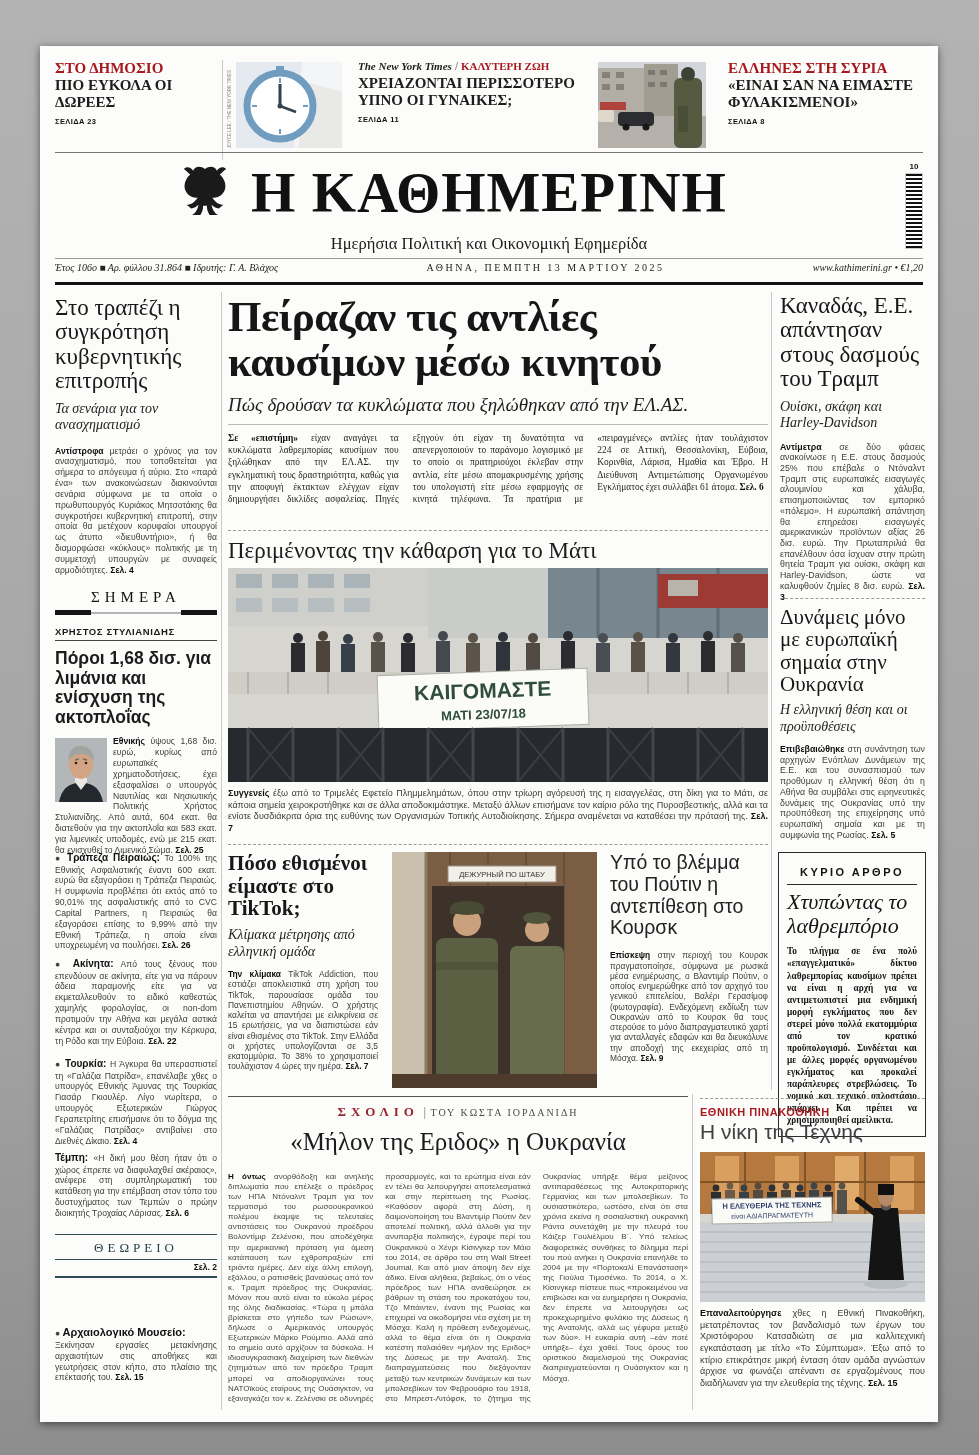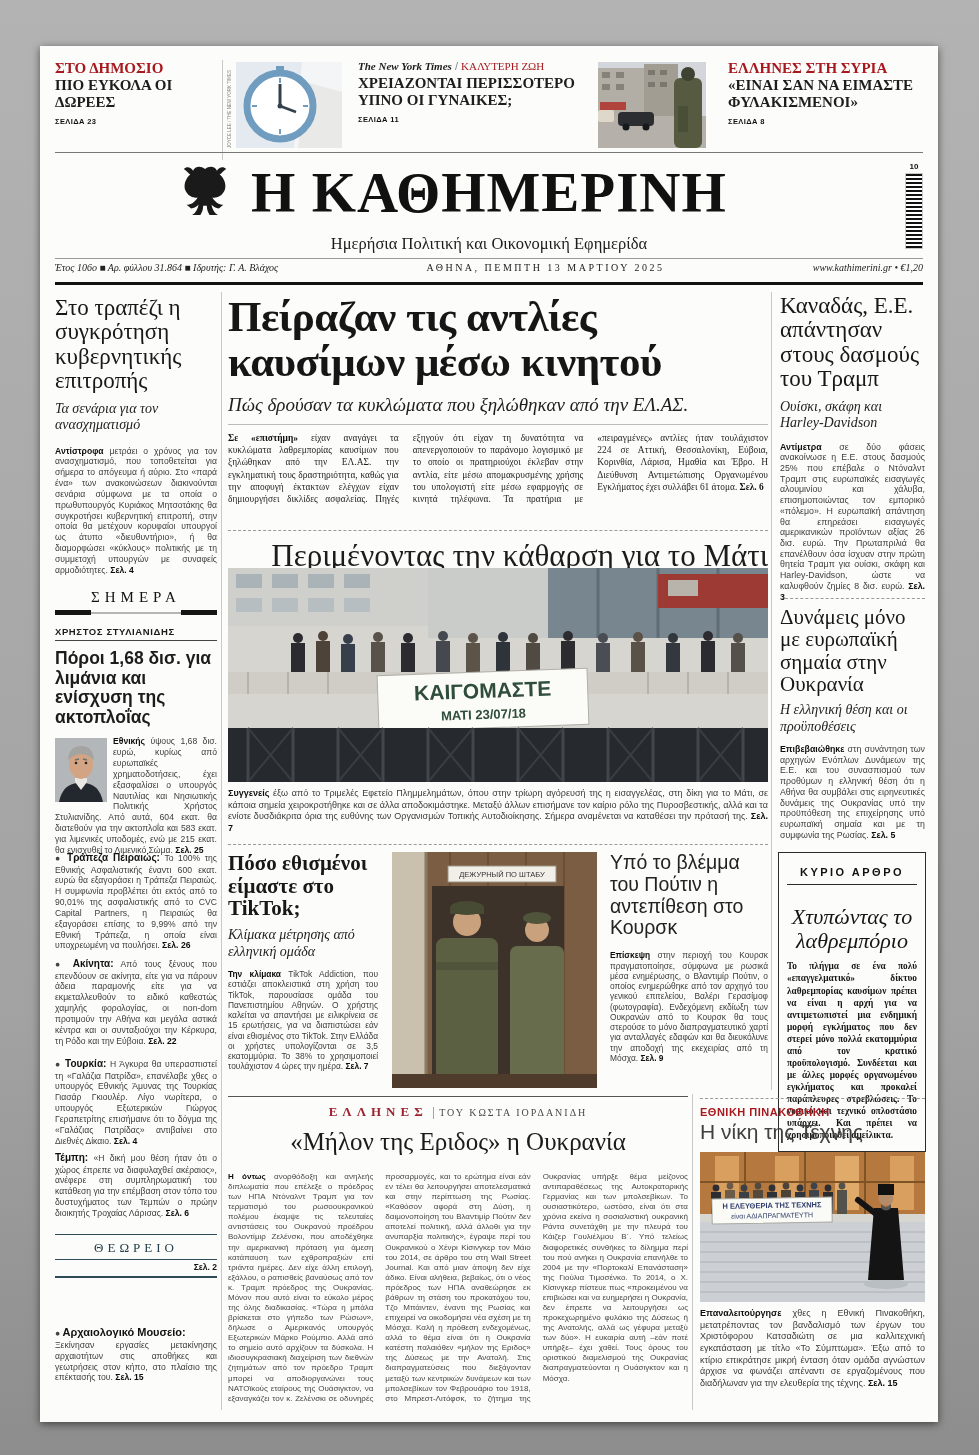--- a/index.html
+++ b/index.html
@@ -56,21 +56,21 @@
       <line x1="44" y1="16" x2="44" y2="21" stroke="#6f9cbf" stroke-width="2"></line>
       <line x1="44" y1="67" x2="44" y2="72" stroke="#6f9cbf" stroke-width="2"></line>
       <line x1="16" y1="44" x2="21" y2="44" stroke="#6f9cbf" stroke-width="2"></line>
       <line x1="67" y1="44" x2="72" y2="44" stroke="#6f9cbf" stroke-width="2"></line>
     </svg>
   </div>
   <div class="abs" style="left:318px;top:14px;width:228px">
     <div style="font-size:11px">
       <span class="serif" style="font-weight:bold;font-style:italic;color:#1d1d1d">The New York Times</span>
       <span style="color:#888">/</span>
-      <span class="serif" style="font-weight:normal;color:#a8191f">ΚΑΛΥΤΕΡΗ ΖΩΗ</span>
+      <span class="serif" style="font-weight:bold;color:#a8191f">ΚΑΛΥΤΕΡΗ ΖΩΗ</span>
     </div>
     <div class="k-title" style="margin-top:3px">ΧΡΕΙΑΖΟΝΤΑΙ ΠΕΡΙΣΣΟΤΕΡΟ ΥΠΝΟ ΟΙ ΓΥΝΑΙΚΕΣ;</div>
     <div class="k-page">ΣΕΛΙΔΑ 11</div>
   </div>
 
   <div class="abs photo" style="left:558px;top:16px;width:108px;height:86px">
     <svg width="108" height="86" viewBox="0 0 108 86">
       <rect width="108" height="86" fill="#d3d6da"></rect>
       <rect x="0" y="6" width="46" height="48" fill="#b2aea5"></rect>
       <rect x="4" y="10" width="8" height="6" fill="#86827a"></rect>
@@ -203,21 +203,21 @@
   <div class="abs serif" style="left:188px;top:248px;width:540px;font-size:43px;line-height:1.05;font-weight:bold;color:#161616;letter-spacing:-.5px">Πείραζαν τις αντλίες καυσίμων μέσω κινητού</div>
   <div class="abs serif" style="left:188px;top:348px;width:540px;font-size:19px;font-style:italic;color:#1e1e1e">Πώς δρούσαν τα κυκλώματα που ξηλώθηκαν από την ΕΛ.ΑΣ.</div>
   <div class="abs hrule" style="left:188px;width:540px;top:378px;background:#bbb"></div>
   <div class="abs body-serif" style="left:188px;top:386px;width:540px;height:92px;column-count:3;column-gap:14px;overflow:hidden">
     <b class="lead-b">Σε «επιστήμη»</b>
     <span>είχαν αναγάγει τα κυκλώματα λαθρεμπορίας καυσίμων που ξηλώθηκαν από την ΕΛ.ΑΣ. την εγκληματική τους δραστηριότητα, καθώς για την αποφυγή έκτακτων ελέγχων είχαν δημιουργήσει δικλίδες ασφαλείας. Πηγές εξηγούν ότι είχαν τη δυνατότητα να απενεργοποιούν το παράνομο λογισμικό με το οποίο οι πρατηριούχοι έκλεβαν στην αντλία, είτε μέσω απομακρυσμένης χρήσης του υπολογιστή είτε μέσω εφαρμογής σε κινητά τηλέφωνα. Τα πρατήρια με «πειραγμένες» αντλίες ήταν τουλάχιστον 224 σε Αττική, Θεσσαλονίκη, Εύβοια, Κορινθία, Λάρισα, Ημαθία και Έβρο. Η Διεύθυνση Αντιμετώπισης Οργανωμένου Εγκλήματος έχει συλλάβει 61 άτομα.</span>
     <b class="pg">Σελ. 6</b>
   </div>
   <div class="abs dash" style="left:188px;width:540px;top:484px"></div>
 
-  <div class="abs serif" style="left:188px;top:492px;width:540px;text-align:right;font-size:31px;color:#1c1c1c">Περιμένοντας την κάθαρση για το Μάτι</div>
+  <div class="abs serif" style="left:188px;top:492px;width:540px;text-align:left;font-size:23px;color:#1c1c1c">Περιμένοντας την κάθαρση για το Μάτι</div>
 
   <div class="abs photo" style="left:188px;top:522px;width:540px;height:214px">
     <svg width="540" height="214" viewBox="0 0 540 214">
       <rect width="540" height="214" fill="#d6d5d0"></rect>
       <rect x="0" y="0" width="200" height="58" fill="#cfd0cb"></rect>
       <rect x="8" y="6" width="26" height="14" fill="#aab3b8"></rect>
         <rect x="44" y="6" width="26" height="14" fill="#aab3b8"></rect>
       <rect x="80" y="6" width="26" height="14" fill="#aab3b8"></rect>
         <rect x="116" y="6" width="26" height="14" fill="#aab3b8"></rect>
       <rect x="8" y="30" width="26" height="14" fill="#b7bec2"></rect>
@@ -389,21 +389,21 @@
     <div style="font-size:19.5px;line-height:1.12;color:#222">Υπό το βλέμμα του Πούτιν η αντεπίθεση στο Κουρσκ</div>
     <div class="body-s" style="margin-top:11px;font-size:8.4px;line-height:1.22">
       <b class="lead-b">Επίσκεψη</b>
       <span>στην περιοχή του Κουρσκ πραγματοποίησε, σύμφωνα με ρωσικά μέσα ενημέρωσης, ο Βλαντιμίρ Πούτιν, ο οποίος ενημερώθηκε από τον αρχηγό του γενικού επιτελείου, Βαλέρι Γερασίμοφ (φωτογραφία). Ενδεχόμενη εκδίωξη των Ουκρανών από το Κουρσκ θα τους στερούσε το μόνο διαπραγματευτικό χαρτί για ανταλλαγές εδαφών και θα διευκόλυνε την αποδοχή της εκεχειρίας από τη Μόσχα.</span>
       <b class="pg">Σελ. 9</b>
     </div>
   </div>
 
   <div class="abs hrule" style="left:188px;width:460px;top:1050px;background:#555"></div>
   <div class="abs" style="left:188px;top:1056px;width:460px;text-align:center">
-    <span class="serif" style="font-size:13px;font-weight:bold;letter-spacing:5px;color:#9b2430">ΕΛΛΗΝΕΣ</span>
+    <span class="serif" style="font-size:13px;font-weight:bold;letter-spacing:5px;color:#9b2430">ΣΧΟΛΙΟ</span>
     <span class="serif" style="font-size:13px;color:#777">|</span>
     <span class="serif" style="font-size:10px;letter-spacing:2px;color:#4a4a4a">ΤΟΥ ΚΩΣΤΑ ΙΟΡΔΑΝΙΔΗ</span>
   </div>
   <div class="abs serif" style="left:188px;top:1082px;width:460px;text-align:center;font-size:25px;color:#1b1b1b">«Μήλον της Εριδος» η Ουκρανία</div>
   <div class="abs" style="left:188px;top:1126px;width:460px;height:240px;column-count:3;column-gap:12px;font-size:8px;line-height:1.26;color:#474747;text-align:justify;overflow:hidden">
     <b class="lead-b">Η όντως</b>
     <span>ανορθόδοξη και ανηλεής διπλωματία που επέλεξε ο πρόεδρος των ΗΠΑ Ντόναλντ Τραμπ για τον τερματισμό του ρωσοουκρανικού πολέμου έκαμψε τις τελευταίες αντιστάσεις του Ουκρανού προέδρου Βολοντίμιρ Ζελένσκι, που αποδέχθηκε την αμερικανική πρόταση για άμεση κατάπαυση των εχθροπραξιών επί τριάντα ημέρες. Δεν είχε άλλη επιλογή, εξάλλου, ο ραπισθείς βαναύσως από τον κ. Τραμπ πρόεδρος της Ουκρανίας. Μόνον που αυτό είναι το εύκολο μέρος της όλης διαδικασίας. «Τώρα η μπάλα βρίσκεται στο γήπεδο των Ρώσων», δήλωσε ο Αμερικανός υπουργός Εξωτερικών Μάρκο Ρούμπιο. Αλλά από το σημείο αυτό αρχίζουν τα δύσκολα. Η ιδιοσυγκρασιακή διαχείριση των διεθνών ζητημάτων από τον πρόεδρο Τραμπ μπορεί να αποδιοργανώνει τους ΝΑΤΟϊκούς εταίρους της Ουάσιγκτον, να εξαναγκάζει τον κ. Ζελένσκι σε οδυνηρές προσαρμογές, και το ερώτημα είναι εάν εν τέλει θα λειτουργήσει αποτελεσματικά και στην περίπτωση της Ρωσίας. «Καθόσον αφορά στη Δύση, η δαιμονοποίηση του Βλαντιμίρ Πούτιν δεν αποτελεί πολιτική, αλλά άλλοθι για την ανυπαρξία πολιτικής», έγραψε περί του Ουκρανικού ο Χένρι Κίσινγκερ τον Μάιο του 2014, σε άρθρο του στη Wall Street Journal. Και από μιαν άποψη δεν είχε άδικο. Είναι αλήθεια, βεβαίως, ότι ο νέος πρόεδρος των ΗΠΑ αναθεώρησε εκ βάθρων τη στάση του προκατόχου του, Τζο Μπάιντεν, έναντι της Ρωσίας και επιχειρεί να οικοδομήσει νέα σχέση με τη Μόσχα. Καλή η πρόθεση ενδεχομένως, αλλά το θέμα είναι ότι η Ουκρανία κατέστη παλαιόθεν «μήλον της Εριδος» της Δύσεως με την Ανατολή. Στις διαπραγματεύσεις που διεξάγονταν μεταξύ των κεντρικών δυνάμεων και των μπολσεβίκων τον Φεβρουάριο του 1918, στο Μπρεστ-Λιτόφσκ, το ζήτημα της Ουκρανίας υπήρξε θέμα μείζονος αντιπαραθέσεως της Αυτοκρατορικής Γερμανίας και των μπολσεβίκων. Το ουσιαστικότερο, ωστόσο, είναι ότι στα χρόνια εκείνα η σοσιαλιστική ουκρανική Ράντα συνετάχθη με την πλευρά του Κάιζερ Γουλιέλμου Β΄. Υπό τελείως διαφορετικές συνθήκες το δίλημμα περί του πού ανήκει η Ουκρανία επανήλθε το 2004 με την «Πορτοκαλί Επανάσταση» της Γιούλια Τιμοσένκο. Το 2014, ο Χ. Κίσινγκερ πίστευε πως «προκειμένου να επιβιώσει και να ευημερήσει η Ουκρανία, δεν έπρεπε να λειτουργήσει ως προκεχωρημένο φυλάκιο της Δύσεως ή της Ανατολής, αλλά ως γέφυρα μεταξύ των δύο». Η ευκαιρία αυτή –εάν ποτέ υπήρξε– έχει χαθεί. Τους όρους του οριστικού διαμελισμού της Ουκρανίας διαπραγματεύονται η Ουάσιγκτον και η Μόσχα.</span>
   </div>
 
   <div class="abs" style="left:740px;top:248px;width:145px">
@@ -424,21 +424,21 @@
       <b class="lead-b">Επιβεβαιώθηκε</b>
       <span>στη συνάντηση των αρχηγών Ενόπλων Δυνάμεων της Ε.Ε. και του συνασπισμού των προθύμων η ελληνική θέση ότι η Αθήνα θα συμβάλει στις ειρηνευτικές δυνάμεις της Ουκρανίας υπό την προϋπόθεση της επιχείρησης υπό ευρωπαϊκή σημαία και με τη συμφωνία της Ρωσίας.</span>
       <b class="pg">Σελ. 5</b>
     </div>
   </div>
 
   <div class="abs" style="left:738px;top:806px;width:148px;border:1px solid #2b2b2b;padding:9px 8px;box-sizing:border-box">
     <div style="text-align:center;border-bottom:1px solid #2b2b2b;padding-bottom:4px">
       <span style="font-size:11px;font-weight:bold;letter-spacing:2.5px;color:#111">ΚΥΡΙΟ ΑΡΘΡΟ</span>
     </div>
-    <div class="serif" style="text-align:center;font-size:22px;font-style:italic;line-height:1.1;color:#151515;margin-top:20px">Χτυπώντας το λαθρεμπόριο</div>
+    <div class="serif" style="text-align:left;font-size:22px;font-style:italic;line-height:1.1;color:#151515;margin-top:5px">Χτυπώντας το λαθρεμπόριο</div>
     <div class="serif" style="font-size:9.3px;font-weight:bold;line-height:1.3;color:#151515;text-align:justify;margin-top:7px">Το πλήγμα σε ένα πολύ «επαγγελματικό» δίκτυο λαθρεμπορίας καυσίμων πρέπει να είναι η αρχή για να αντιμετωπιστεί μια ενδημική μορφή εγκλήματος που δεν στερεί μόνο πολλά εκατομμύρια από τον κρατικό προϋπολογισμό. Συνδέεται και με άλλες μορφές οργανωμένου εγκλήματος και προκαλεί παράπλευρες στρεβλώσεις. Το νομικό και τεχνικό οπλοστάσιο υπάρχει. Και πρέπει να χρησιμοποιηθεί αμείλικτα.</div>
   </div>
   <div class="abs dash" style="left:660px;width:225px;top:1052px"></div>
 
   <div class="abs" style="left:660px;top:1060px;width:225px;text-align:left">
     <div style="font-size:11px;font-weight:bold;letter-spacing:.5px;color:#a8191f">ΕΘΝΙΚΗ ΠΙΝΑΚΟΘΗΚΗ</div>
     <div style="font-size:21px;color:#404040;margin-top:2px">Η νίκη της Τέχνης</div>
   </div>
   <div class="abs photo" style="left:660px;top:1106px;width:225px;height:150px">
     <svg width="225" height="150" viewBox="0 0 225 150">

